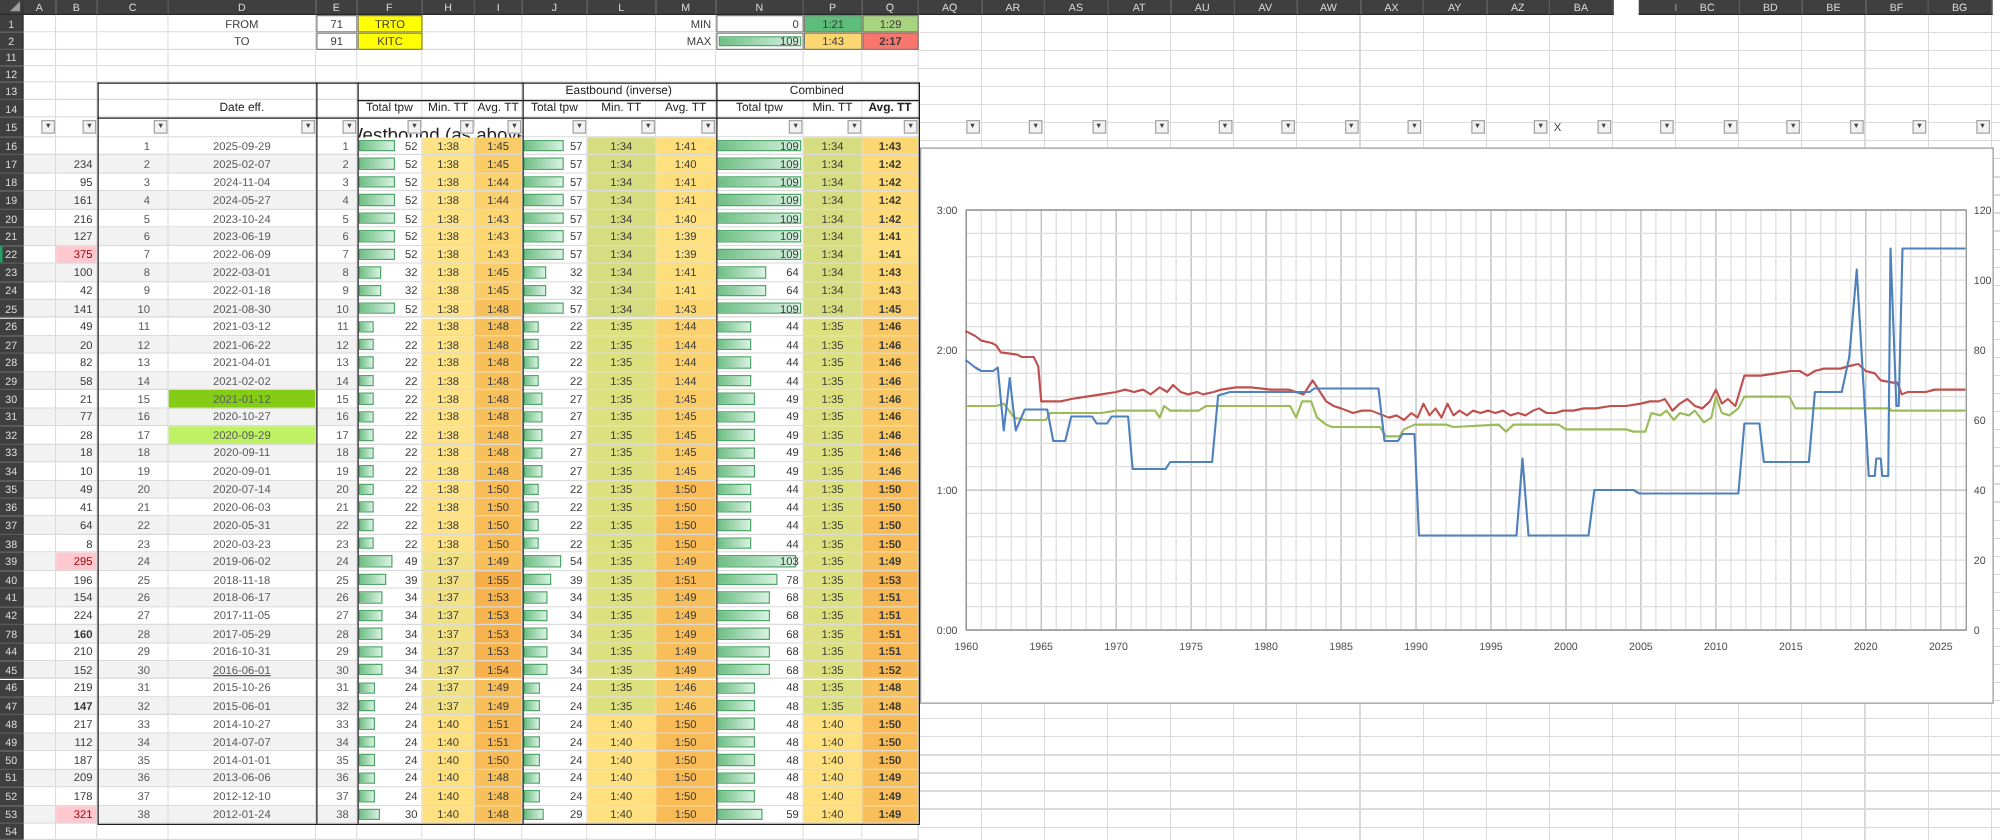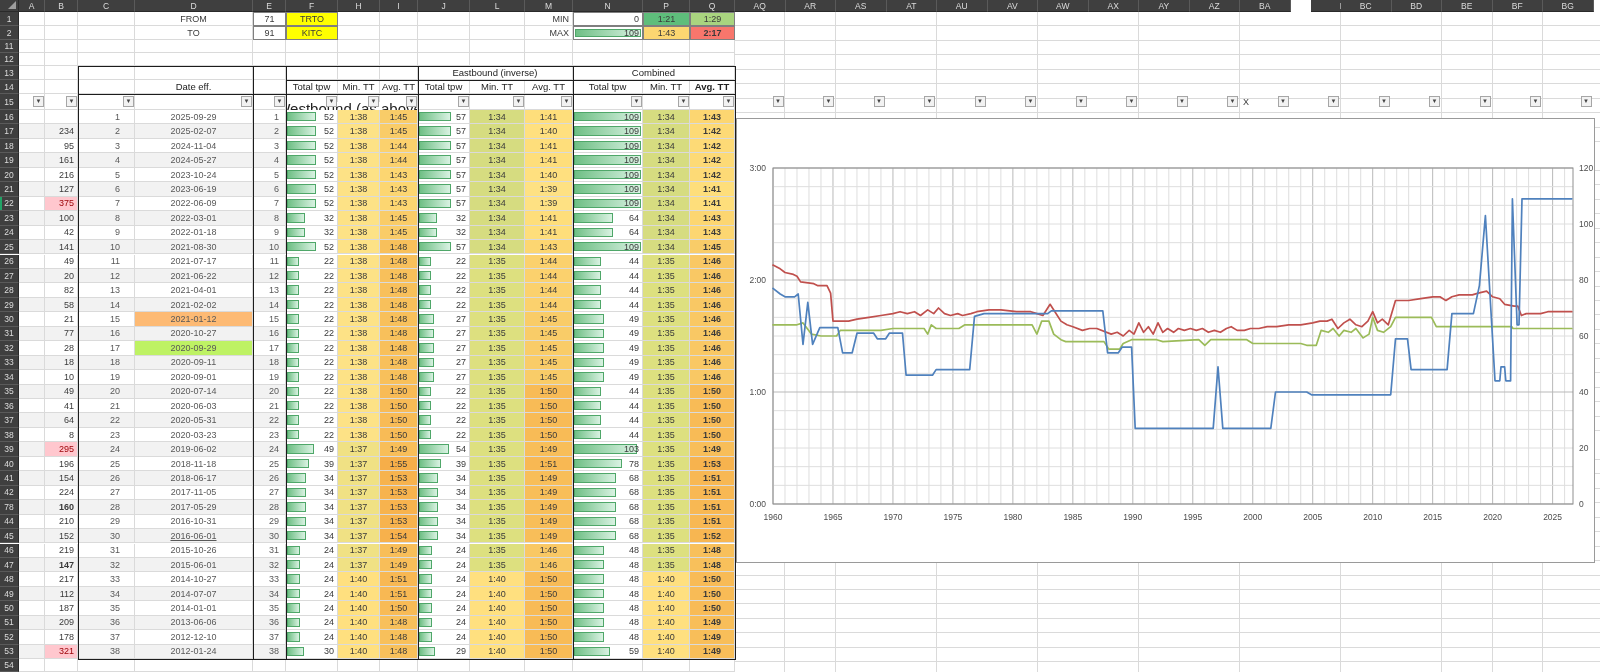--- a/index.html
+++ b/index.html
@@ -506,21 +506,21 @@
       <div class="cell al-c" style="left: 525px; top: 240.05px; width: 48px; height: 14.45px; background: rgb(252, 214, 113);">1:43</div>
       <div class="cell" style="left: 573px; top: 240.05px; width: 70px; height: 14.45px; position: absolute;">
         <div class="bar" style="width: 67px;"></div>
         <div class="barnum">109</div>
       </div>
       <div class="cell al-c" style="left: 643px; top: 240.05px; width: 47px; height: 14.45px; background: rgb(214, 220, 128);">1:34</div>
       <div class="cell al-c" style="left: 690px; top: 240.05px; width: 45px; height: 14.45px; background: rgb(249, 204, 104); font-weight: bold;">1:45</div>
       <div class="cell" style="left: 19px; top: 254.5px; width: 26px; height: 14.45px; background: rgb(255, 255, 255);"></div>
       <div class="cell al-r" style="left: 45px; top: 254.5px; width: 33px; height: 14.45px; background: rgb(255, 255, 255);">49</div>
       <div class="cell al-r" style="left: 78px; top: 254.5px; width: 57px; height: 14.45px; background: rgb(255, 255, 255); color: rgb(89, 89, 89); padding-right: 14px;">11</div>
-      <div class="cell al-c" style="left: 135px; top: 254.5px; width: 118px; height: 14.45px; background: rgb(255, 255, 255); color: rgb(89, 89, 89);">2021-07-17</div>
+      <div class="cell al-c" style="left: 135px; top: 254.5px; width: 118px; height: 14.45px; background: rgb(255, 255, 255); color: rgb(89, 89, 89);">2021-03-12</div>
       <div class="cell al-r" style="left: 253px; top: 254.5px; width: 33px; height: 14.45px; background: rgb(255, 255, 255); color: rgb(89, 89, 89); padding-right: 6px;">11</div>
       <div class="cell" style="left: 286px; top: 254.5px; width: 52px; height: 14.45px; position: absolute;">
         <div class="bar" style="width: 12.25px;"></div>
         <div class="barnum">22</div>
       </div>
       <div class="cell al-c" style="left: 338px; top: 254.5px; width: 42px; height: 14.45px; background: rgb(253, 226, 134);">1:38</div>
       <div class="cell al-c" style="left: 380px; top: 254.5px; width: 38px; height: 14.45px; background: rgb(248, 192, 91);">1:48</div>
       <div class="cell" style="left: 418px; top: 254.5px; width: 52px; height: 14.45px; position: absolute;">
         <div class="bar" style="width: 12.25px;"></div>
         <div class="barnum">22</div>
@@ -598,21 +598,21 @@
       <div class="cell al-c" style="left: 525px; top: 297.85px; width: 48px; height: 14.45px; background: rgb(251, 209, 109);">1:44</div>
       <div class="cell" style="left: 573px; top: 297.85px; width: 70px; height: 14.45px; position: absolute;">
         <div class="bar" style="width: 27.0459px;"></div>
         <div class="barnum">44</div>
       </div>
       <div class="cell al-c" style="left: 643px; top: 297.85px; width: 47px; height: 14.45px; background: rgb(221, 224, 127);">1:35</div>
       <div class="cell al-c" style="left: 690px; top: 297.85px; width: 45px; height: 14.45px; background: rgb(249, 200, 100); font-weight: bold;">1:46</div>
       <div class="cell" style="left: 19px; top: 312.3px; width: 26px; height: 14.45px; background: rgb(255, 255, 255);"></div>
       <div class="cell al-r" style="left: 45px; top: 312.3px; width: 33px; height: 14.45px; background: rgb(255, 255, 255);">21</div>
       <div class="cell al-r" style="left: 78px; top: 312.3px; width: 57px; height: 14.45px; background: rgb(255, 255, 255); color: rgb(89, 89, 89); padding-right: 14px;">15</div>
-      <div class="cell al-c" style="left: 135px; top: 312.3px; width: 118px; height: 14.45px; background: #fdba74; color: rgb(89, 89, 89);">2021-01-12</div>
+      <div class="cell al-c" style="left: 135px; top: 312.3px; width: 118px; height: 14.45px; background: #84cc16; color: rgb(89, 89, 89);">2021-01-12</div>
       <div class="cell al-r" style="left: 253px; top: 312.3px; width: 33px; height: 14.45px; background: rgb(255, 255, 255); color: rgb(89, 89, 89); padding-right: 6px;">15</div>
       <div class="cell" style="left: 286px; top: 312.3px; width: 52px; height: 14.45px; position: absolute;">
         <div class="bar" style="width: 12.25px;"></div>
         <div class="barnum">22</div>
       </div>
       <div class="cell al-c" style="left: 338px; top: 312.3px; width: 42px; height: 14.45px; background: rgb(253, 226, 134);">1:38</div>
       <div class="cell al-c" style="left: 380px; top: 312.3px; width: 38px; height: 14.45px; background: rgb(248, 192, 91);">1:48</div>
       <div class="cell" style="left: 418px; top: 312.3px; width: 52px; height: 14.45px; position: absolute;">
         <div class="bar" style="width: 15.0341px;"></div>
         <div class="barnum">27</div>

